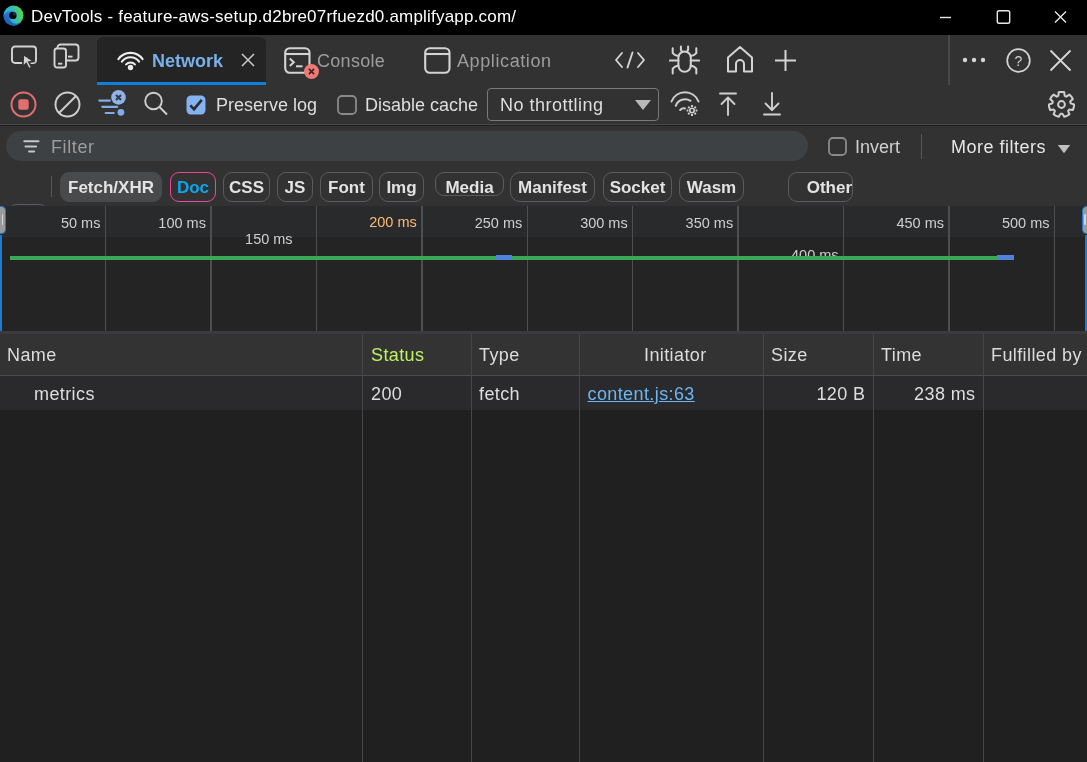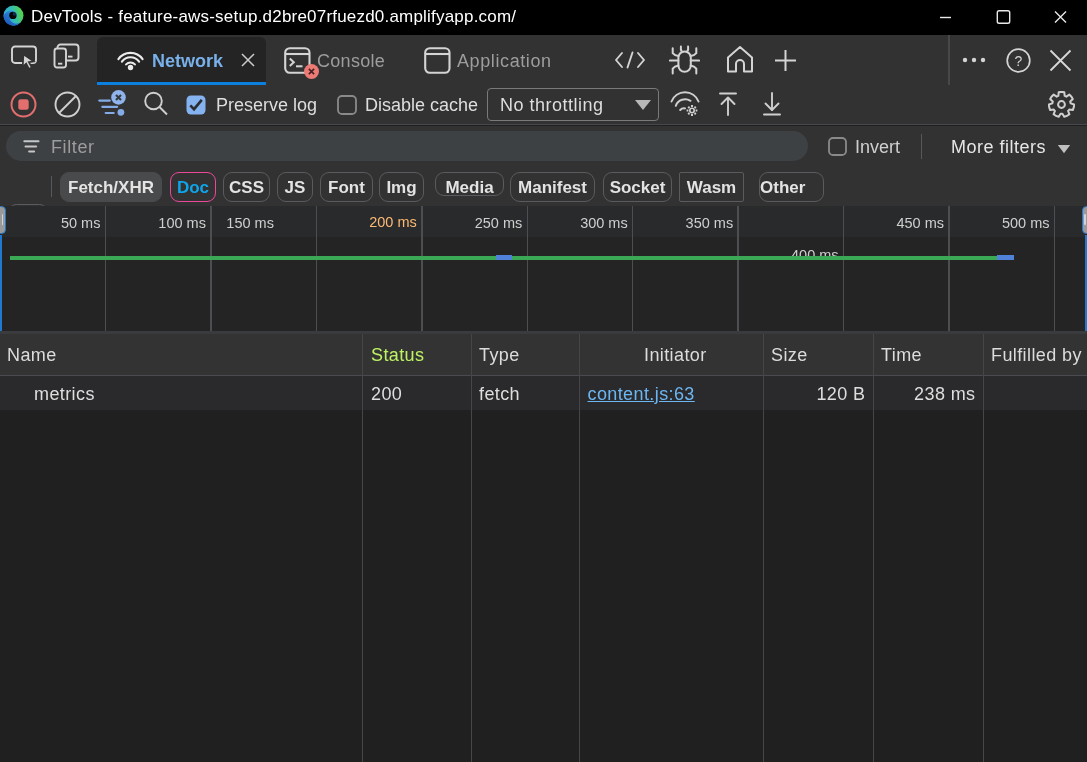--- a/index.html
+++ b/index.html
@@ -251,42 +251,42 @@
     <div class="abs" style="left:8px;top:172px;width:40px;height:17px;line-height:29px;text-align:center;box-sizing:border-box;border:1px solid #5a5b5e;border-radius:9px;font-size:17px;font-weight:700;color:#e3e3e3;margin-top:32px;">All</div>
     <div class="abs" style="left:60px;top:172px;width:102px;height:30px;line-height:29px;text-align:center;box-sizing:border-box;border:1px solid #5a5b5e;border-radius:9px;font-size:17px;font-weight:700;color:#e3e3e3;background:#494a4c;border-color:#494a4c;">Fetch/XHR</div>
     <div class="abs" style="left:170px;top:172px;width:46px;height:30px;line-height:29px;text-align:center;box-sizing:border-box;border:1px solid #ec4899;border-radius:9px;font-size:17px;font-weight:700;color:#0ea5e9;">Doc</div>
     <div class="abs" style="left:223px;top:172px;width:47px;height:30px;line-height:29px;text-align:center;box-sizing:border-box;border:1px solid #5a5b5e;border-radius:9px;font-size:17px;font-weight:700;color:#e3e3e3;">CSS</div>
     <div class="abs" style="left:277px;top:172px;width:36px;height:30px;line-height:29px;text-align:center;box-sizing:border-box;border:1px solid #5a5b5e;border-radius:9px;font-size:17px;font-weight:700;color:#e3e3e3;">JS</div>
     <div class="abs" style="left:320px;top:172px;width:53px;height:30px;line-height:29px;text-align:center;box-sizing:border-box;border:1px solid #5a5b5e;border-radius:9px;font-size:17px;font-weight:700;color:#e3e3e3;">Font</div>
     <div class="abs" style="left:379px;top:172px;width:45px;height:30px;line-height:29px;text-align:center;box-sizing:border-box;border:1px solid #5a5b5e;border-radius:9px;font-size:17px;font-weight:700;color:#e3e3e3;">Img</div>
     <div class="abs" style="left:435px;top:172px;width:69px;height:24px;line-height:29px;text-align:center;box-sizing:border-box;border:1px solid #5a5b5e;border-radius:9px;font-size:17px;font-weight:700;color:#e3e3e3;">Media</div>
     <div class="abs" style="left:510px;top:172px;width:85px;height:30px;line-height:29px;text-align:center;box-sizing:border-box;border:1px solid #5a5b5e;border-radius:10px;font-size:17px;font-weight:700;color:#e3e3e3;">Manifest</div>
     <div class="abs" style="left:603px;top:172px;width:69px;height:30px;line-height:29px;text-align:center;box-sizing:border-box;border:1px solid #5a5b5e;border-radius:9px;font-size:17px;font-weight:700;color:#e3e3e3;">Socket</div>
-    <div class="abs" style="left:679px;top:172px;width:65px;height:30px;line-height:29px;text-align:center;box-sizing:border-box;border:1px solid #5a5b5e;border-radius:2px;font-size:17px;font-weight:700;color:#e3e3e3;">Wasm</div>
-    <div class="abs" style="left:759px;top:172px;width:65px;height:30px;line-height:29px;text-align:left;box-sizing:border-box;border:1px solid #5a5b5e;border-radius:9px;font-size:17px;font-weight:700;color:#e3e3e3;">Other</div>
+    <div class="abs" style="left:679px;top:172px;width:65px;height:30px;line-height:29px;text-align:center;box-sizing:border-box;border:1px solid #5a5b5e;border-radius:10px;font-size:17px;font-weight:700;color:#e3e3e3;">Wasm</div>
+    <div class="abs" style="left:788px;top:172px;width:65px;height:30px;line-height:29px;text-align:right;box-sizing:border-box;border:1px solid #5a5b5e;border-radius:9px;font-size:17px;font-weight:700;color:#e3e3e3;">Other</div>
   </div>
 
 <div class="abs" style="left:0;top:206px;width:1087px;height:31px;background:#292a2b;"></div>
 <div class="abs" style="left:0;top:237px;width:1087px;height:94px;background:#242425;"></div>
 <div id="grid">
     <div class="abs" style="left:104.7px;top:206px;width:1.5px;height:125px;background:#4d4e51;"></div>
     <div class="abs" style="left:210.15px;top:206px;width:1.5px;height:125px;background:#4d4e51;"></div>
     <div class="abs" style="left:315.6px;top:206px;width:1.5px;height:125px;background:#4d4e51;"></div>
     <div class="abs" style="left:421.05px;top:206px;width:1.5px;height:125px;background:#4d4e51;"></div>
     <div class="abs" style="left:526.5px;top:206px;width:1.5px;height:125px;background:#4d4e51;"></div>
     <div class="abs" style="left:631.95px;top:206px;width:1.5px;height:125px;background:#4d4e51;"></div>
     <div class="abs" style="left:737.4px;top:206px;width:1.5px;height:125px;background:#4d4e51;"></div>
     <div class="abs" style="left:842.85px;top:206px;width:1.5px;height:125px;background:#4d4e51;"></div>
     <div class="abs" style="left:948.3000000000001px;top:206px;width:1.5px;height:125px;background:#4d4e51;"></div>
     <div class="abs" style="left:1053.75px;top:206px;width:1.5px;height:125px;background:#4d4e51;"></div>
   </div>
 <div id="tlabels">
     <div class="abs" style="left:15.450000000000003px;top:215px;width:85px;text-align:right;font-size:14.5px;color:#cfcfcf;">50&nbsp;ms</div>
     <div class="abs" style="left:120.9px;top:215px;width:85px;text-align:right;font-size:14.5px;color:#cfcfcf;">100&nbsp;ms</div>
-    <div class="abs" style="left:226.35000000000002px;top:215px;width:85px;text-align:left;font-size:14.5px;color:#cfcfcf;">150&nbsp;ms</div>
+    <div class="abs" style="left:226.35000000000002px;top:231px;width:85px;text-align:center;font-size:14.5px;color:#cfcfcf;">150&nbsp;ms</div>
     <div class="abs" style="left:331.8px;top:214px;width:85px;text-align:right;font-size:14.5px;color:#fdba74;">200&nbsp;ms</div>
     <div class="abs" style="left:437.25px;top:215px;width:85px;text-align:right;font-size:14.5px;color:#cfcfcf;">250&nbsp;ms</div>
     <div class="abs" style="left:542.7px;top:215px;width:85px;text-align:right;font-size:14.5px;color:#cfcfcf;">300&nbsp;ms</div>
     <div class="abs" style="left:648.15px;top:215px;width:85px;text-align:right;font-size:14.5px;color:#cfcfcf;">350&nbsp;ms</div>
     <div class="abs" style="left:753.6px;top:215px;width:85px;text-align:right;font-size:14.5px;color:#cfcfcf;margin-top:32px;">400&nbsp;ms</div>
     <div class="abs" style="left:859.0500000000001px;top:215px;width:85px;text-align:right;font-size:14.5px;color:#cfcfcf;">450&nbsp;ms</div>
     <div class="abs" style="left:964.5px;top:215px;width:85px;text-align:right;font-size:14.5px;color:#cfcfcf;">500&nbsp;ms</div>
   </div>
 
 <div class="abs" style="left:10px;top:256px;width:987px;height:3.5px;background:#3aa854;"></div>

